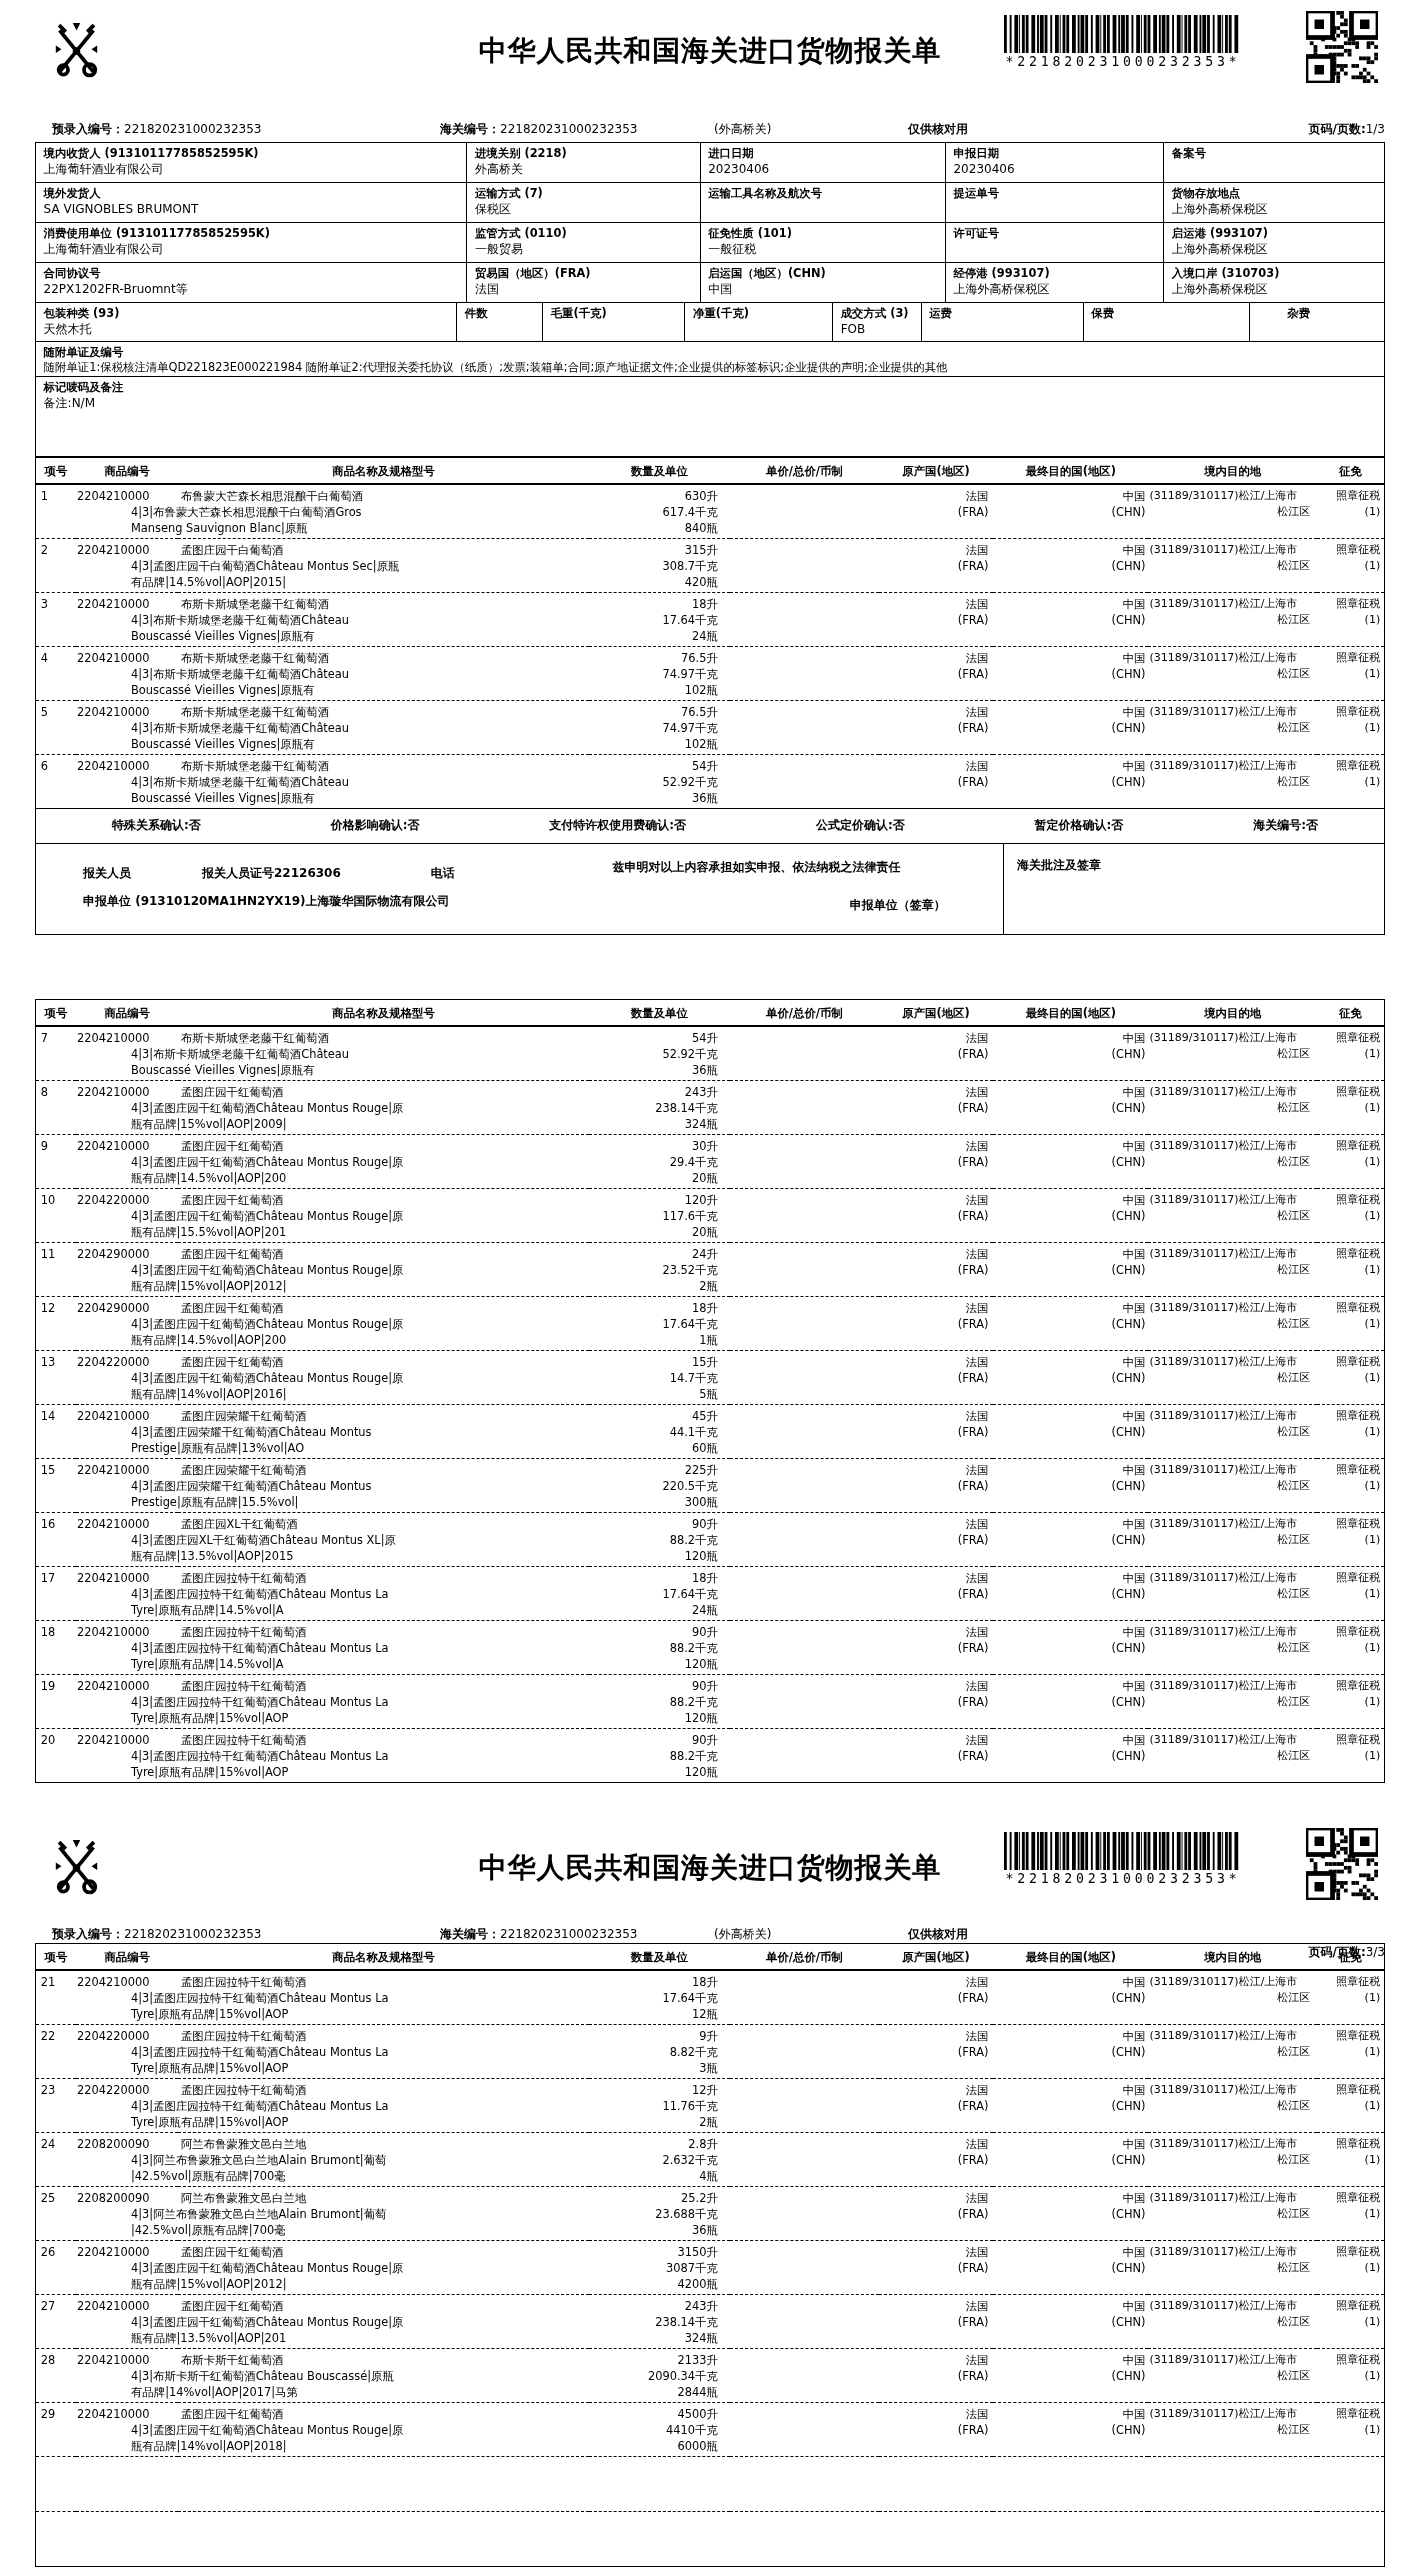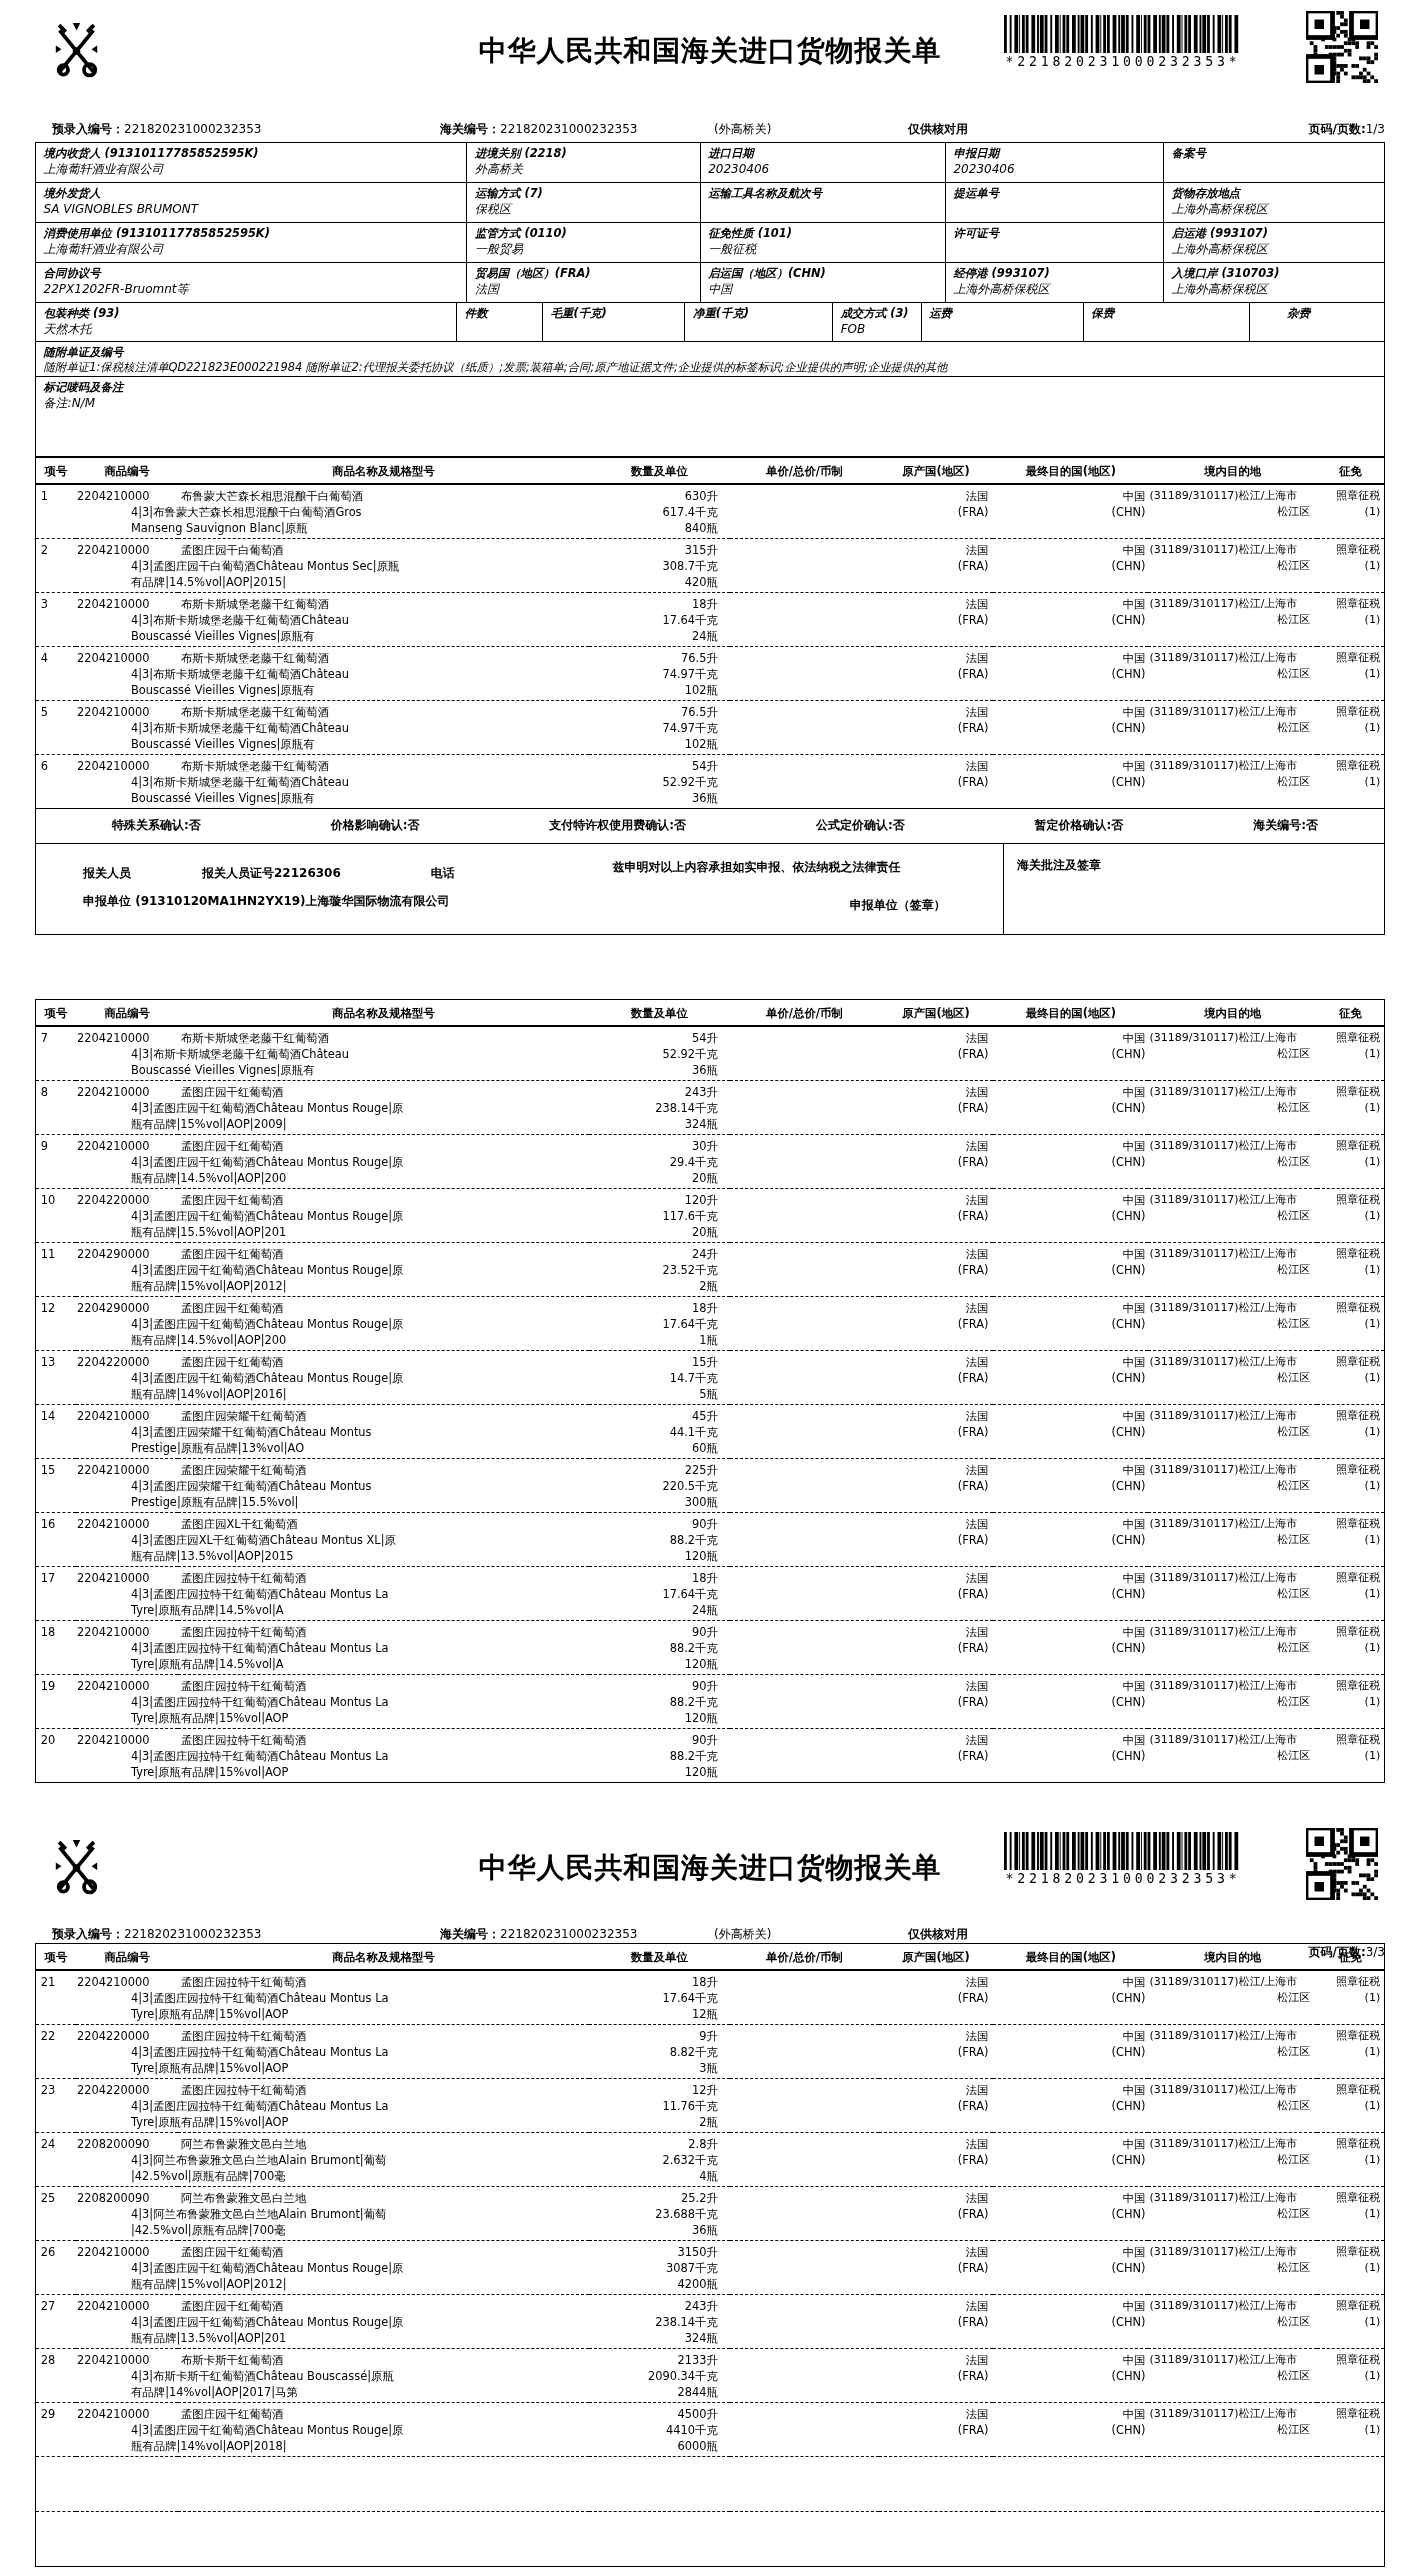--- a/index.html
+++ b/index.html
@@ -25,21 +25,21 @@
   
   #page1{position:absolute;left:35px;top:121px;width:1350px;}
   #page2{position:absolute;left:35px;top:999px;width:1350px;}
   #page3-banner{top:1828px;}
   #page3{position:absolute;left:35px;top:1926px;width:1350px;height:650px;overflow:hidden;}
 
   
   .grid{border:1.9px solid #000;border-top:1.9px solid #000;}
   .grow{display:flex;border-bottom:1.4px solid #000;}
   .grow:last-child{border-bottom:none;}
-  .gcell{border-right:1.4px solid #000;box-sizing:border-box;padding:1.9px 5.7px 0.9px 7.6px;overflow:hidden;font-style:italic;}
+  .gcell{border-right:1.4px solid #000;box-sizing:border-box;padding:1.9px 5.7px 0.9px 7.6px;overflow:hidden;}
   .gcell:last-child{border-right:none;}
   .lbl{font-size:11.4px;font-weight:bold;white-space:nowrap;line-height:16px;}
   .val{font-size:12px;line-height:17px;white-space:nowrap;}
   .h41{height:39px;} .h40{height:38px;} .h36{height:34px;} .h84{height:79px;}
   .w32{width:32%;} .w17{width:17.3%;} .w18{width:18.2%;} .w16a{width:16.2%;} .w16b{width:16.3%;}
   .p8a{width:32%;} .p8b{width:6.5%;} .p8c{width:10.8%;} .p8d{width:11.2%;}
   .p8e{width:6.7%;} .p8f{width:12.3%;} .p8g{width:12.6%;} .p8h{width:7.9%;margin-left:30px;}
   .docs-line{font-size:11.4px;line-height:15px;white-space:nowrap;font-weight:normal;}
 
   

